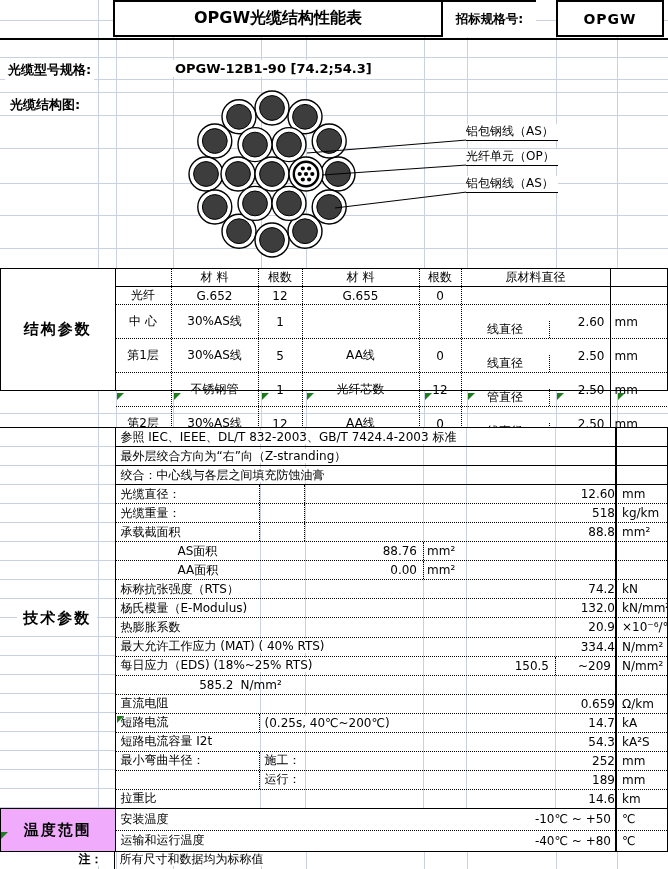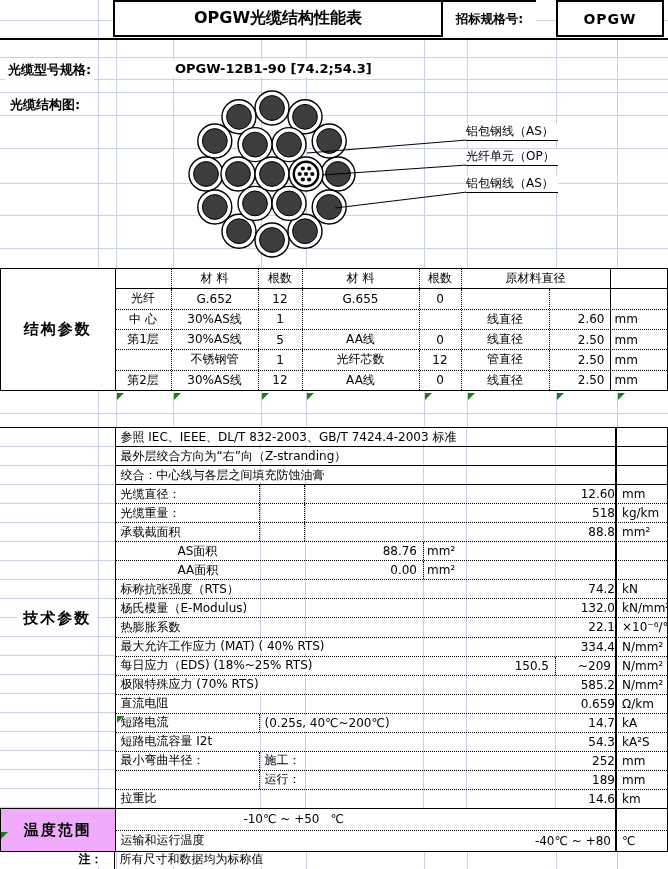--- a/index.html
+++ b/index.html
@@ -39,21 +39,21 @@
   .stable{position:absolute;left:0;top:268px;width:668px;height:123px;border:1.5px solid #000;
     background:#fff;z-index:2;display:flex;box-sizing:border-box;}
   .st-a{width:114.5px;border-right:1.5px solid #000;display:flex;align-items:center;justify-content:center;
     font-size:15px;font-weight:bold;box-sizing:border-box;letter-spacing:2px;}
   .st-c{flex:1;display:flex;flex-direction:column;}
   .strow{flex:1;display:flex;align-items:stretch;border-bottom:1px dotted #000;box-sizing:border-box;font-size:12px;}
   .strow.hdr{border-bottom:1px solid #000;}
   .strow:last-child{border-bottom:none;}
   .sc{display:flex;align-items:center;justify-content:center;border-right:1px dotted #000;box-sizing:border-box;white-space:nowrap;}
   .w-name{width:56px;} .w-m1{width:87px;} .w-n1{width:44px;} .w-m2{width:117px;} .w-n2{width:42px;}
-  .w-g{width:88px;} .w-h{width:60px;border-right:none;justify-content:flex-end;padding-right:5px;}
+  .w-g{width:88px;margin-top:16px;} .w-h{width:60px;border-right:none;justify-content:flex-end;padding-right:5px;}
   .w-merged{width:148px;border-right:none;}
   .w-unit{width:51px;border-left:1.5px solid #000;border-right:none;justify-content:flex-start;padding-left:4px;}
   
   .ttable{position:absolute;left:0;top:427px;width:668px;height:382px;z-index:2;display:flex;
     border-top:1.5px solid #000;border-bottom:1.5px solid #000;border-right:1.5px solid #000;box-sizing:border-box;}
   .tt-a{width:114.5px;position:relative;
     background:repeating-linear-gradient(to bottom,transparent 0 18px,#c9d1e2 18px 19px);}
   .tt-a-label{position:absolute;top:50%;left:50%;transform:translate(-50%,-50%);background:#fff;
     font-size:15px;font-weight:bold;padding:3px 6px;white-space:nowrap;letter-spacing:2px;}
   .tt-c{flex:1;background:#fff;border-left:1.5px solid #000;position:relative;display:flex;flex-direction:column;box-sizing:border-box;}
@@ -370,38 +370,37 @@
       <div class="val"><span class="ws">74.2</span></div>
       <div class="unit">kN</div>
     </div>
     <div class="tr">
       <div class="lbl"><span class="ws">杨氏模量（E-Modulus)</span></div>
       <div class="val"><span class="ws">132.0</span></div>
       <div class="unit">kN/mm²</div>
     </div>
     <div class="tr">
       <div class="lbl"><span class="ws">热膨胀系数</span></div>
-      <div class="val"><span class="ws">22.1</span></div>
+      <div class="val"><span class="ws">20.9</span></div>
       <div class="unit">×10⁻⁶/℃</div>
     </div>
     <div class="tr">
       <div class="lbl"><span class="ws">最大允许工作应力 (MAT) ( 40% RTS)</span></div>
       <div class="val"><span class="ws">334.4</span></div>
       <div class="unit">N/mm²</div>
     </div>
     <div class="tr">
       <div class="lbl"><span class="ws">每日应力（EDS) (18%~25% RTS)</span></div>
       <div class="vG">
           <span class="ws">150.5</span>
         </div>
       <div class="vH"><span class="ws">~209</span></div>
       <div class="unit">N/mm²</div>
     </div>
     <div class="tr">
-      <div class="lbl"><span class="ws">极限特殊应力 (70% RTS)</span></div>
       <div class="val"><span class="ws">585.2</span></div>
       <div class="unit">N/mm²</div>
     </div>
     <div class="tr">
       <div class="lbl"><span class="ws">直流电阻</span></div>
       <div class="val"><span class="ws">0.659</span></div>
       <div class="unit">Ω/km</div>
     </div>
     <div class="tr">
       <div class="b1">
@@ -438,20 +437,21 @@
       <div class="unit">km</div>
     </div>
   </div>
 </div>
 
 <div class="temp">
   <div class="tp-a">温度范围</div>
   <div class="tp-c">
     <div class="tsv"></div>
     <div class="tprow">
+      <div class="lbl"><span class="ws">安装温度</span></div>
       <div class="tpval"><span class="ws">-10℃ ~ +50</span></div>
       <div class="unit">℃</div>
     </div>
     <div class="tprow">
       <div class="lbl"><span class="ws">运输和运行温度</span></div>
       <div class="tpval"><span class="ws">-40℃ ~ +80</span></div>
       <div class="unit">℃</div>
     </div>
   </div>
 </div>

